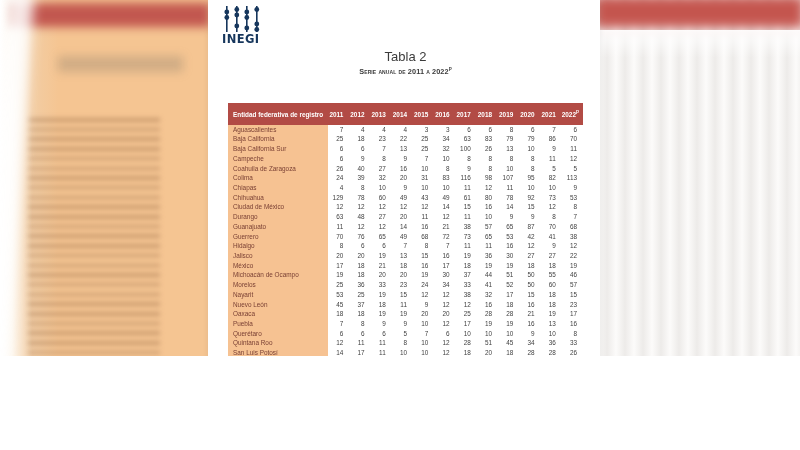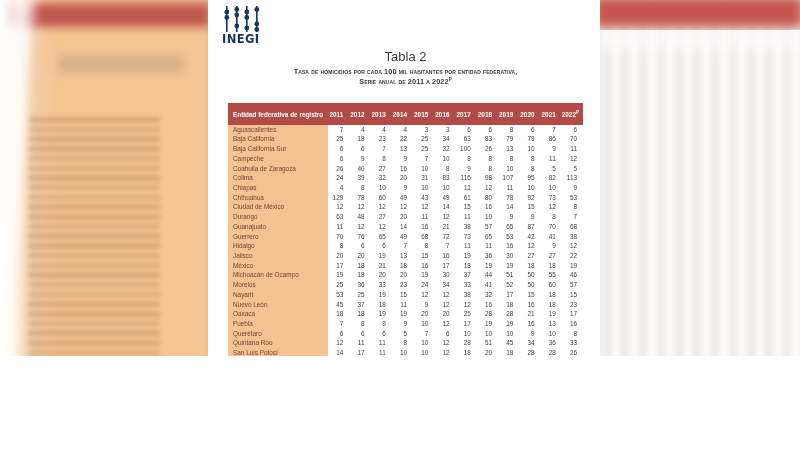--- a/index.html
+++ b/index.html
@@ -134,21 +134,20 @@
           <circle cx="34.8" cy="4.5" r="2.4"></circle>
             <circle cx="34.8" cy="19" r="2.4"></circle>
             <circle cx="34.8" cy="24.5" r="2.4"></circle>
         </g>
       </svg>
       <div class="logo-text">INEGI</div>
     </div>
 
     <div class="titles">
       <div class="table-label">Tabla 2</div>
-      <div class="title-line">Tasa de homicidios por cada 100 mil habitantes por entidad federativa,</div>
       <div class="title-line">Serie anual de 2011 a 2022<sup>P</sup></div>
     </div>
 
     <table class="rates">
       <colgroup>
         <col class="entity-col">
       </colgroup>
       <thead>
         <tr>
           <th class="entity-header">Entidad federativa de registro</th>

